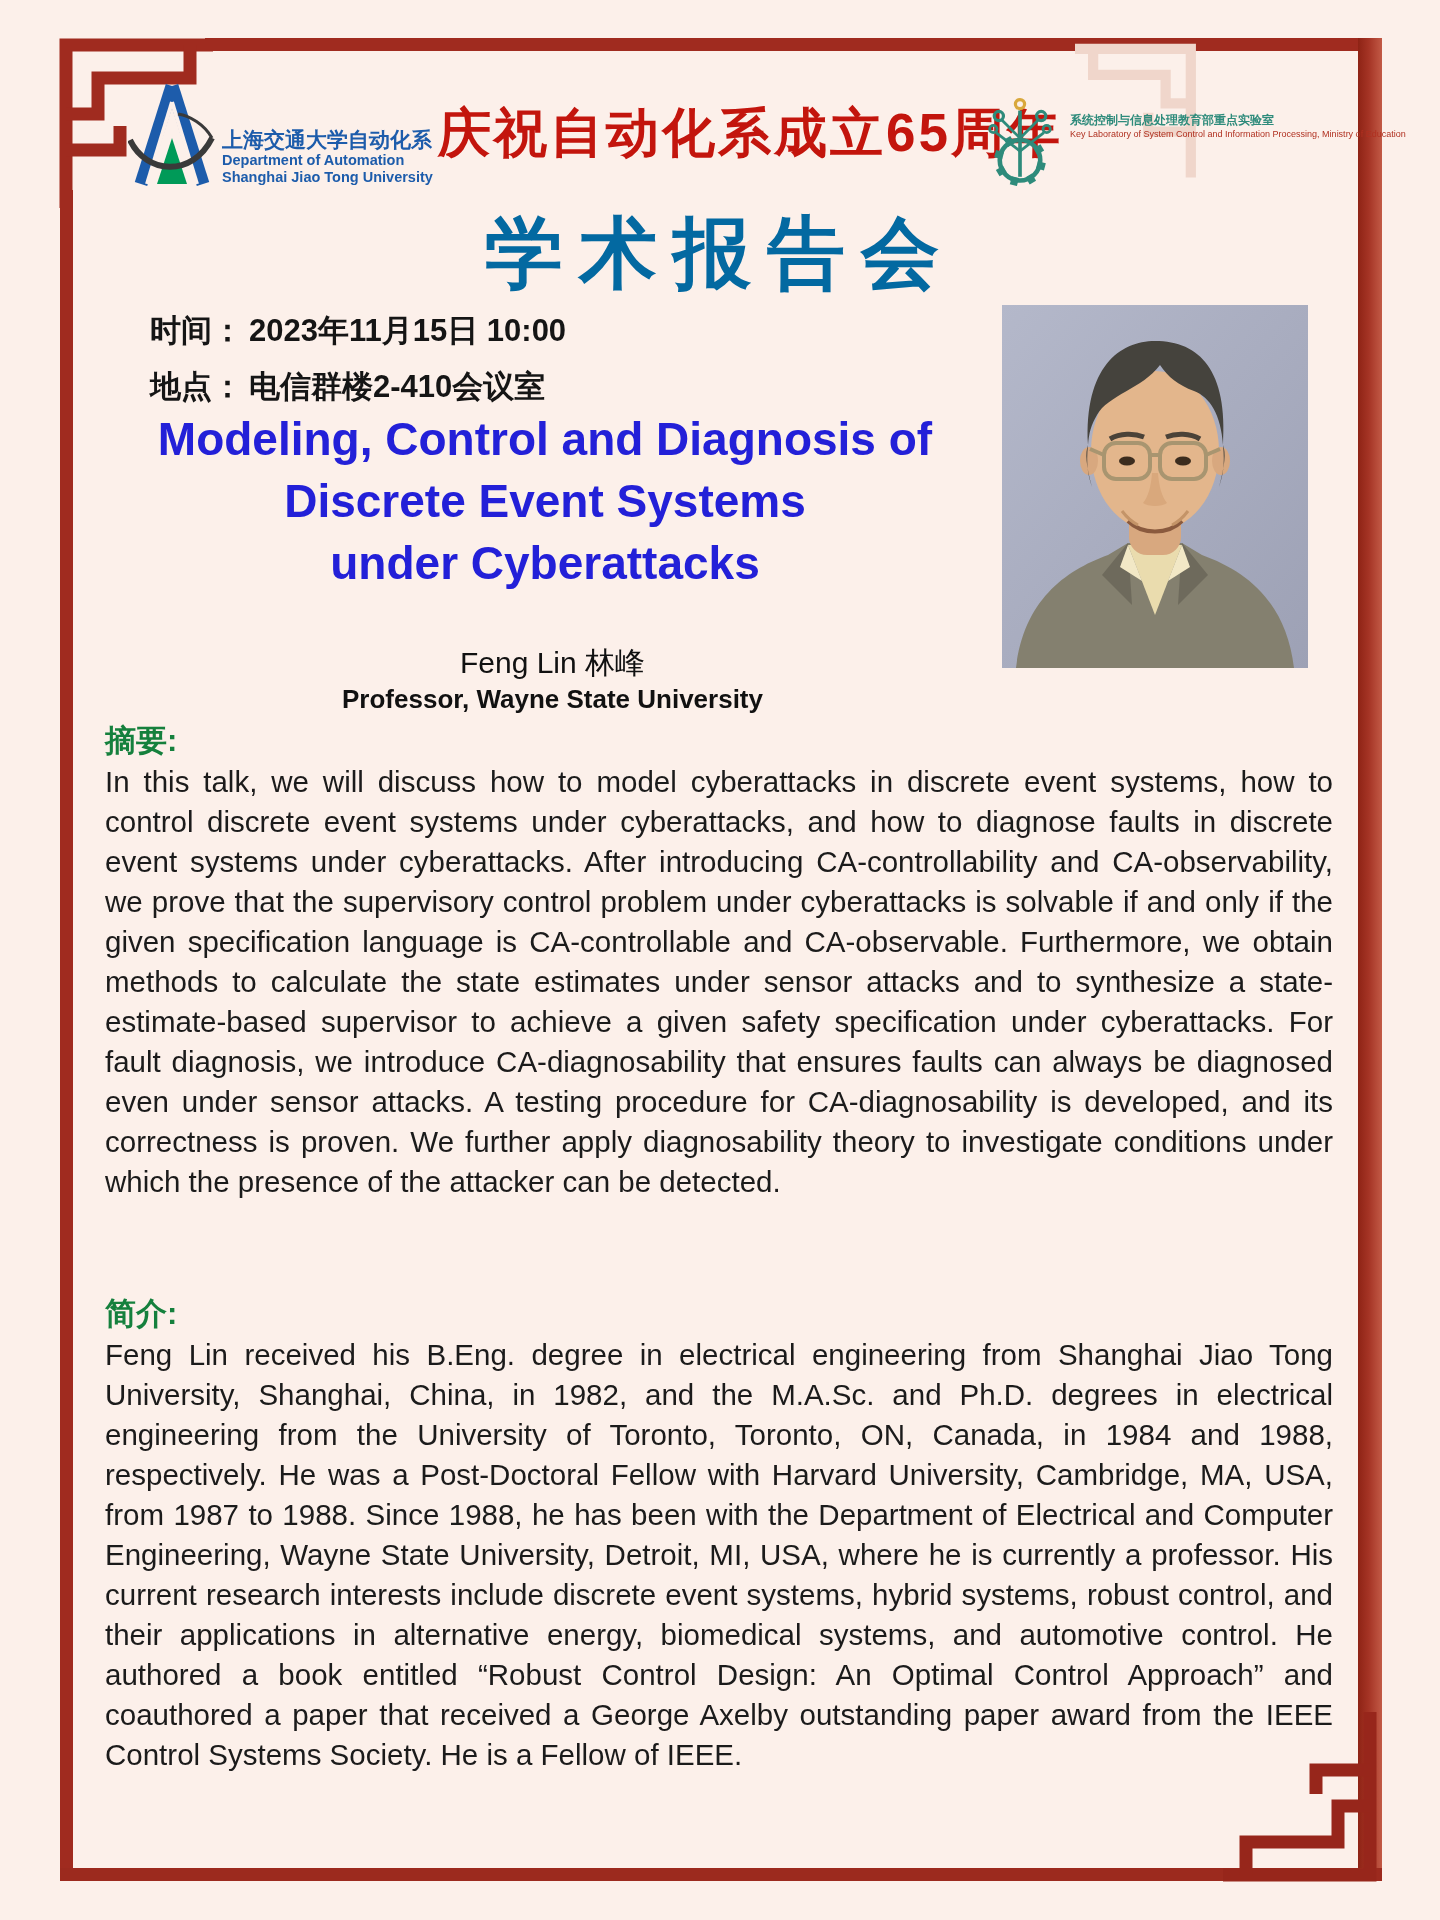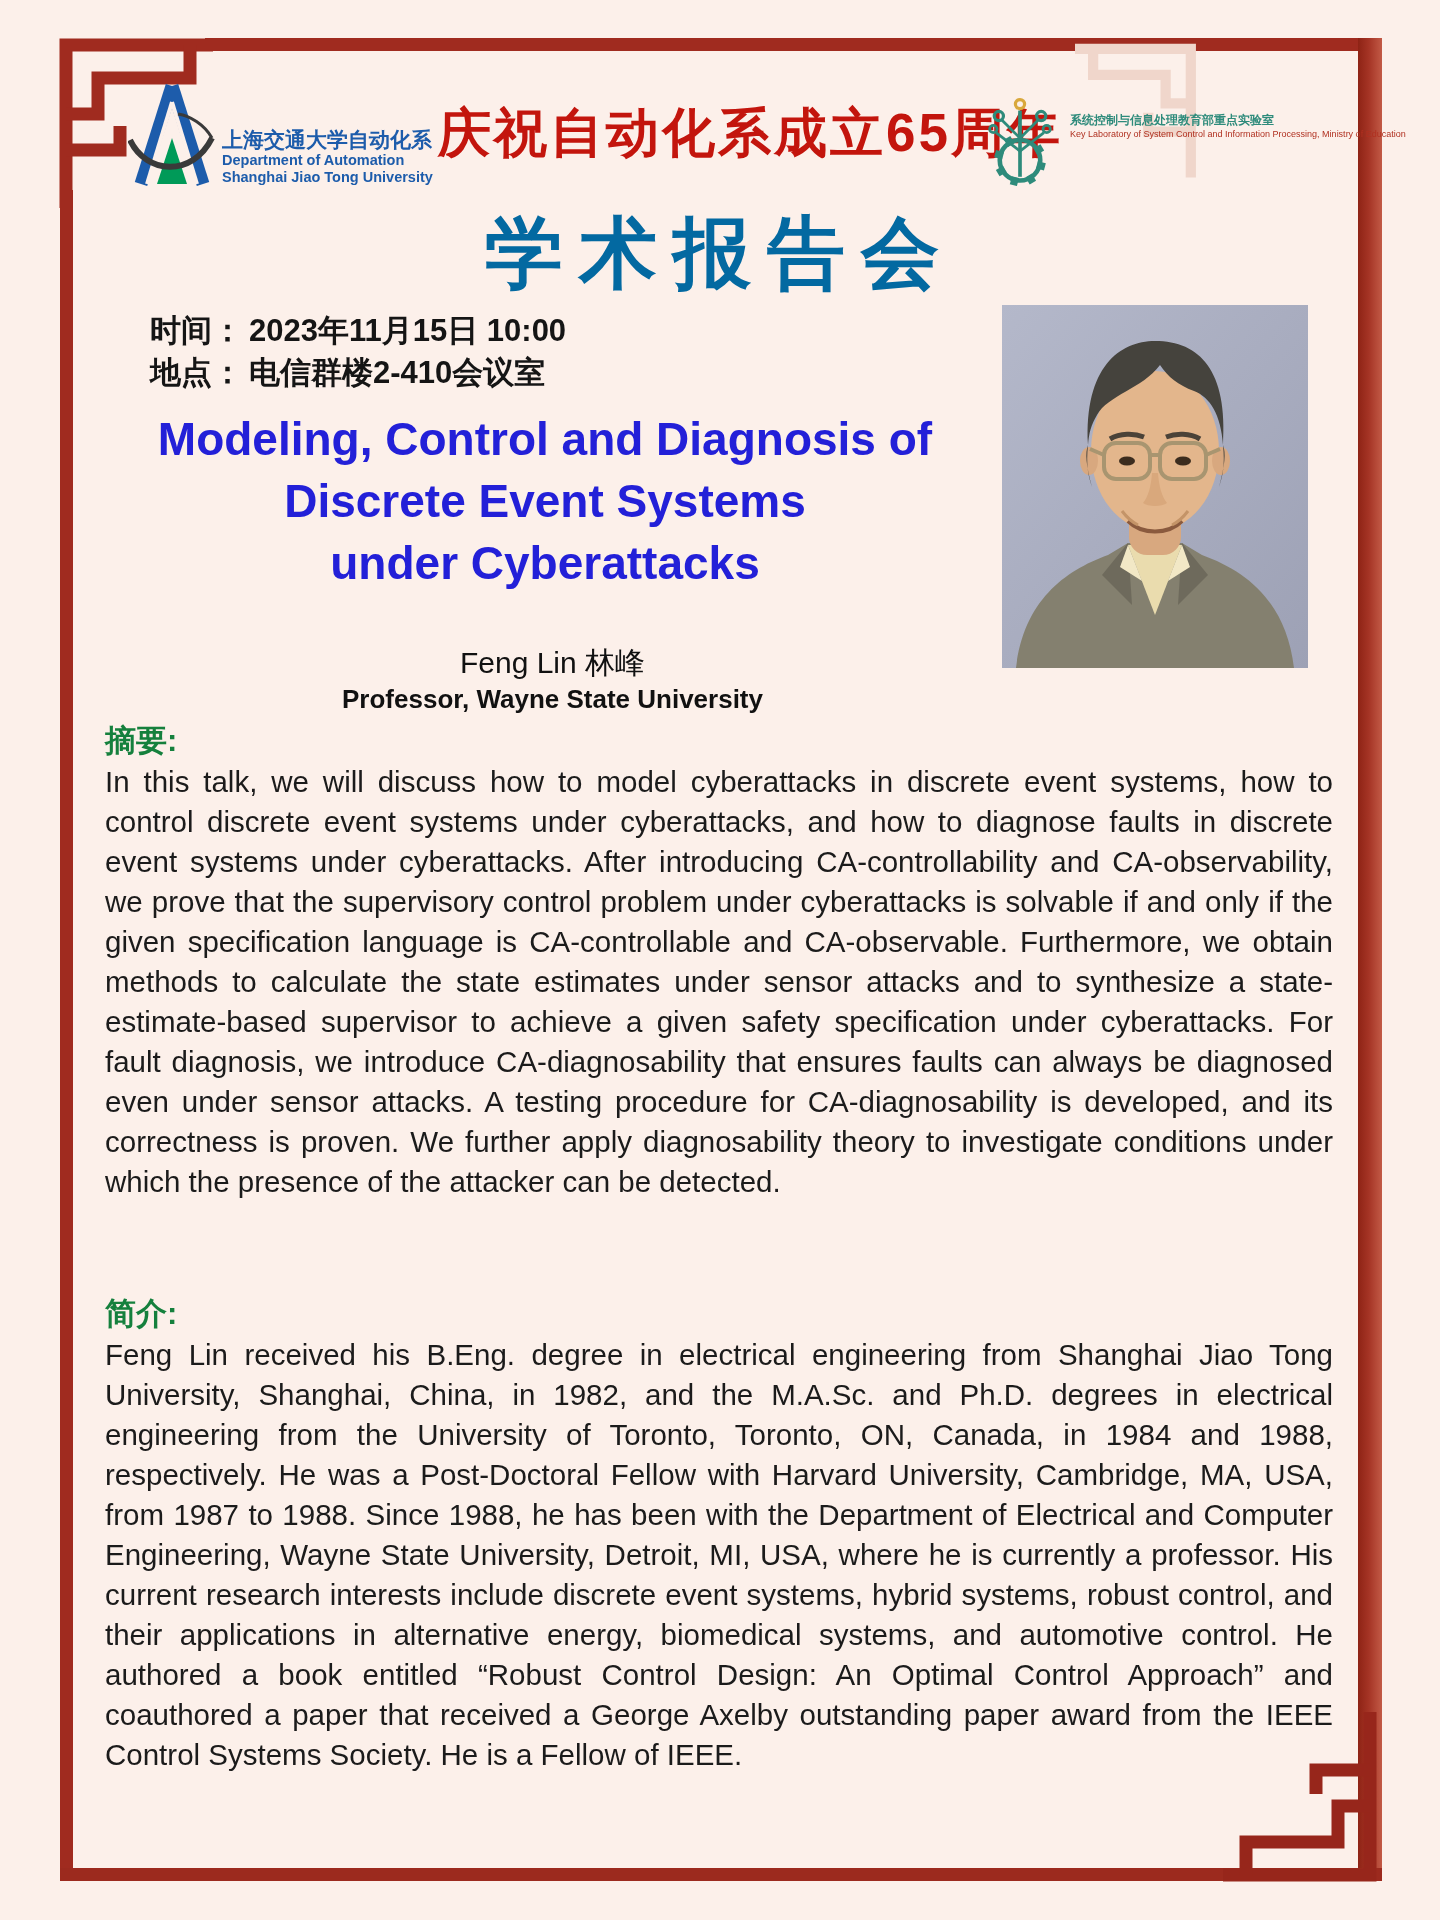--- a/index.html
+++ b/index.html
@@ -31,21 +31,21 @@
   .lab-text .en{font-size:9px;color:#b03020;white-space:nowrap;}
 
   
   .main-title{left:0;top:202px;width:1440px;text-align:center;
     font-size:78px;font-weight:bold;color:#0369a1;letter-spacing:16px;
     font-family:"Liberation Serif", serif;}
 
   
   .meta-row{left:150px;font-size:31px;font-weight:bold;color:#151515;white-space:nowrap;}
   .meta-time{top:310px;}
-  .meta-place{top:352px;}
+  .meta-place{top:366px;}
   .meta-row .val{margin-left:6px;}
 
   
   .talk-title{left:105px;top:408px;width:880px;text-align:center;
     font-size:46px;line-height:62px;font-weight:bold;color:#2320d8;}
 
   
   .speaker{left:130px;top:644px;width:845px;text-align:center;color:#111;}
   .speaker .name{font-size:30px;font-weight:normal;line-height:37px;}
   .speaker .aff{font-size:26px;font-weight:bold;line-height:37px;}

